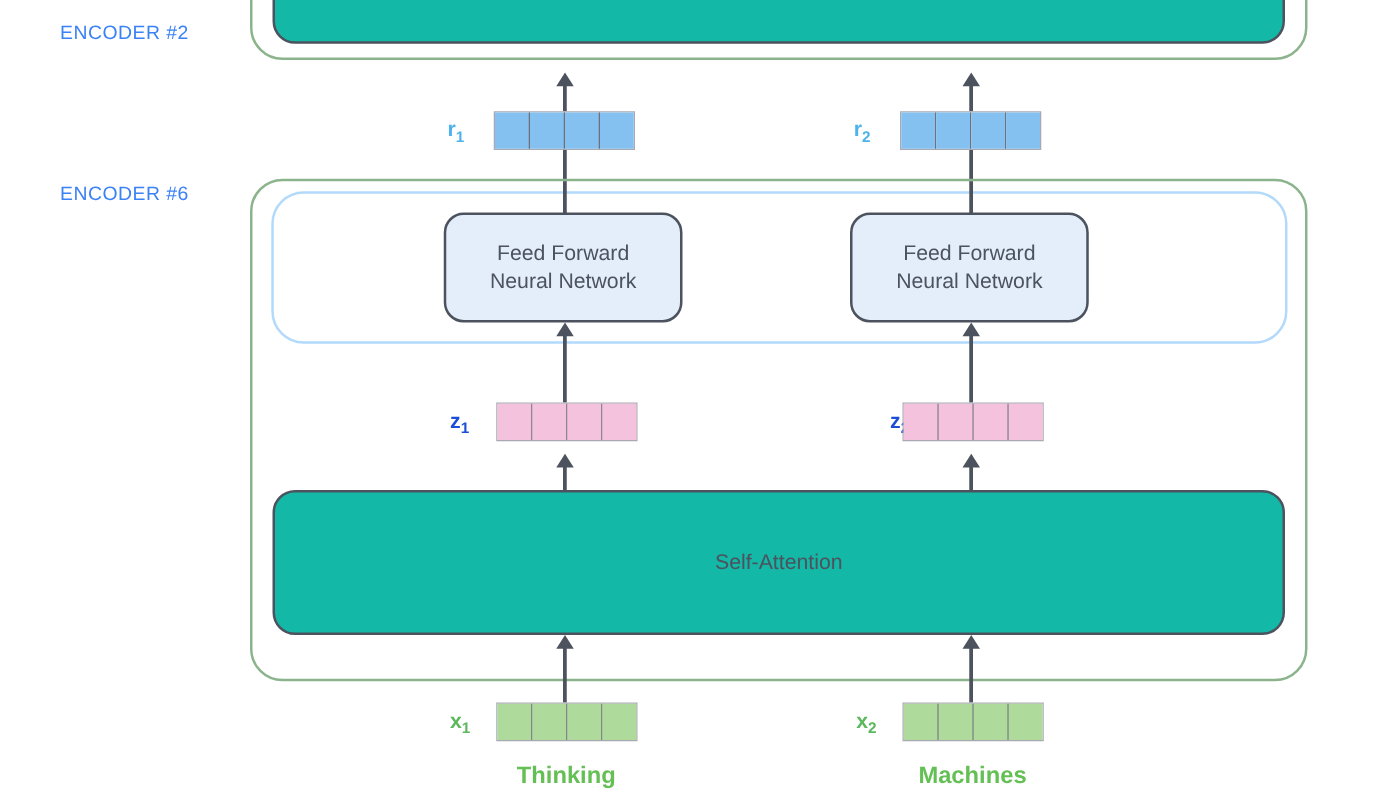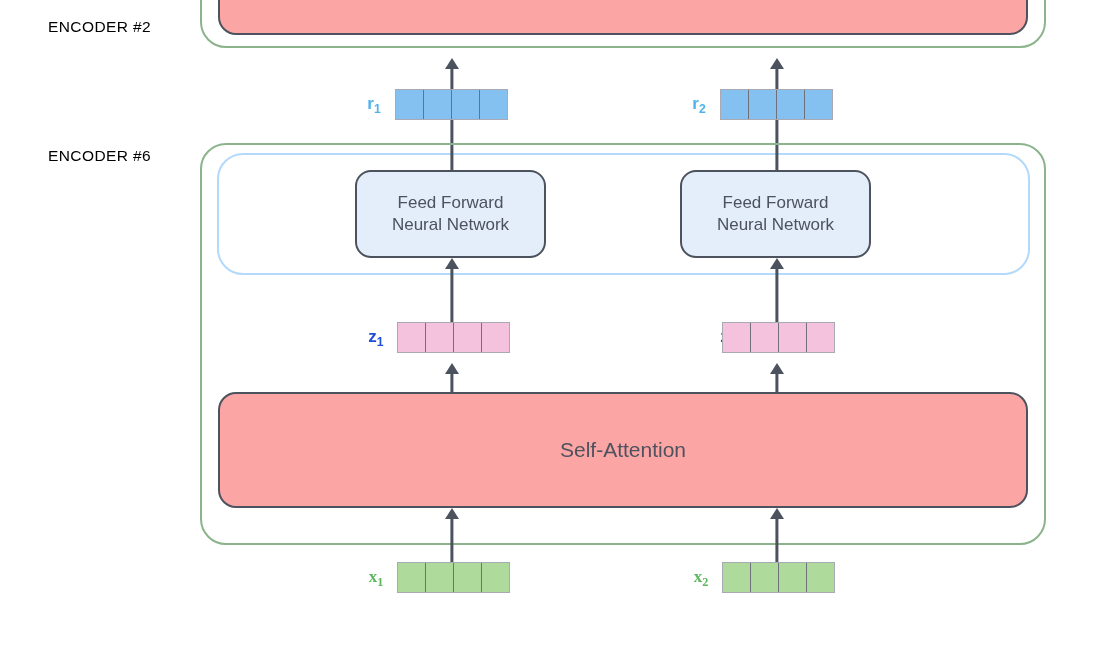--- a/index.html
+++ b/index.html
@@ -12,21 +12,21 @@
     width: 1107px;
     height: 648px;
     background: #ffffff;
     font-family: "Liberation Sans", sans-serif;
     overflow: hidden;
   }
 
   
   .encoder-label {
     position: absolute;
-    color: #000000;
+    color: #3b82f6;
     font-size: 15.5px;
     letter-spacing: 0.4px;
     font-family: "Liberation Sans", sans-serif;
     white-space: nowrap;
   }
 
   
   .encoder-shell {
     position: absolute;
     border: 2px solid #8cb48c;
@@ -56,22 +56,22 @@
     text-align: center;
     color: #4c525e;
     line-height: 1.3;
   }
   .ffn-box {
     background: #e3eefa;
     font-size: 17px;
     border-radius: 16px;
   }
   .attn-box {
-    background: #fca5a5;
-    font-size: 21px;
+    background: #14b8a6;
+    font-size: 17px;
     border-radius: 18px;
   }
   .attn-box.clipped {
     border-radius: 18px;
   }
 
   
   .vector {
     position: absolute;
     display: flex;
@@ -89,25 +89,25 @@
   .vec-pink  .cell { background: #f4c2dd; }
   .vec-green .cell { background: #aedb9b; }
 
   
   .vec-tag {
     position: absolute;
     font-size: 17px;
     font-weight: bold;
     font-family: "Liberation Sans", sans-serif;
     white-space: nowrap;
-    text-align: center;
+    text-align: left;
   }
   .tag-blue  { color: #4eb3ed; }
   .tag-pink  { color: #1d4ed8; }
-  .tag-green { color: #5cb85c; font-family: Liberation Serif, serif; }
+  .tag-green { color: #5cb85c; }
   .vec-tag sub {
     font-size: 0.72em;
     font-weight: bold;
   }
 
   
   .word-label {
     position: absolute;
     color: #64c054;
     font-size: 19px;
@@ -286,14 +286,16 @@
   <div class="vec-tag tag-green" style="left:685px; top:567px; width:32px;">
     <span>x</span><sub>2</sub>
   </div>
   <div class="vector vec-green" style="left:722px; top:562px; width:113px; height:31px;">
     <span class="cell"></span>
     <span class="cell"></span>
     <span class="cell"></span>
     <span class="cell"></span>
   </div>
 
+  <div class="word-label" style="left:363px; top:610px; width:180px;">Thinking</div>
+  <div class="word-label" style="left:688px; top:610px; width:180px;">Machines</div>
 
 </div>
 
 </body></html>

